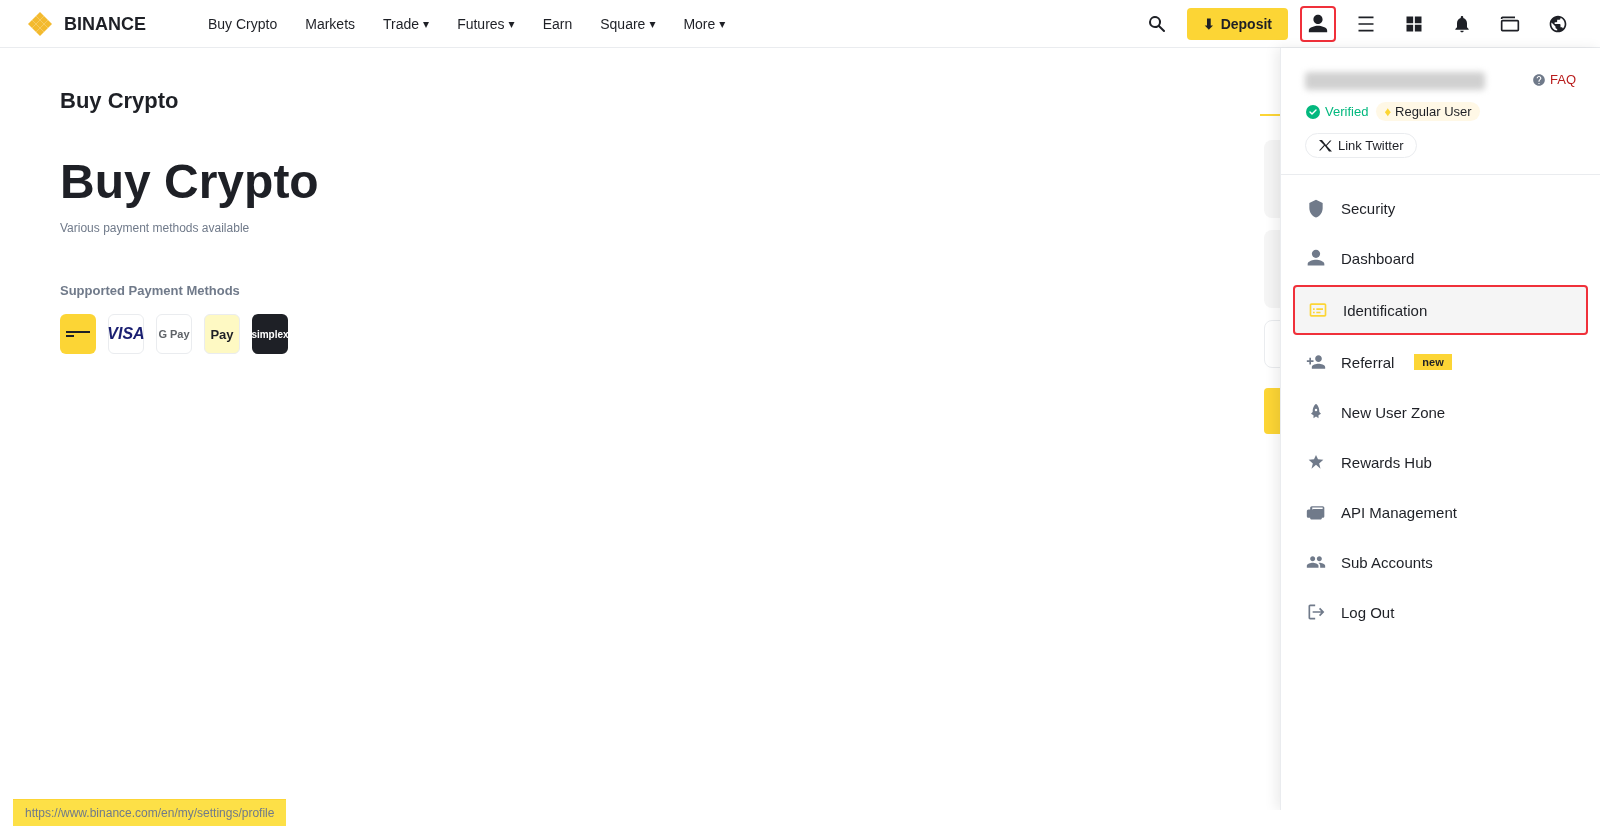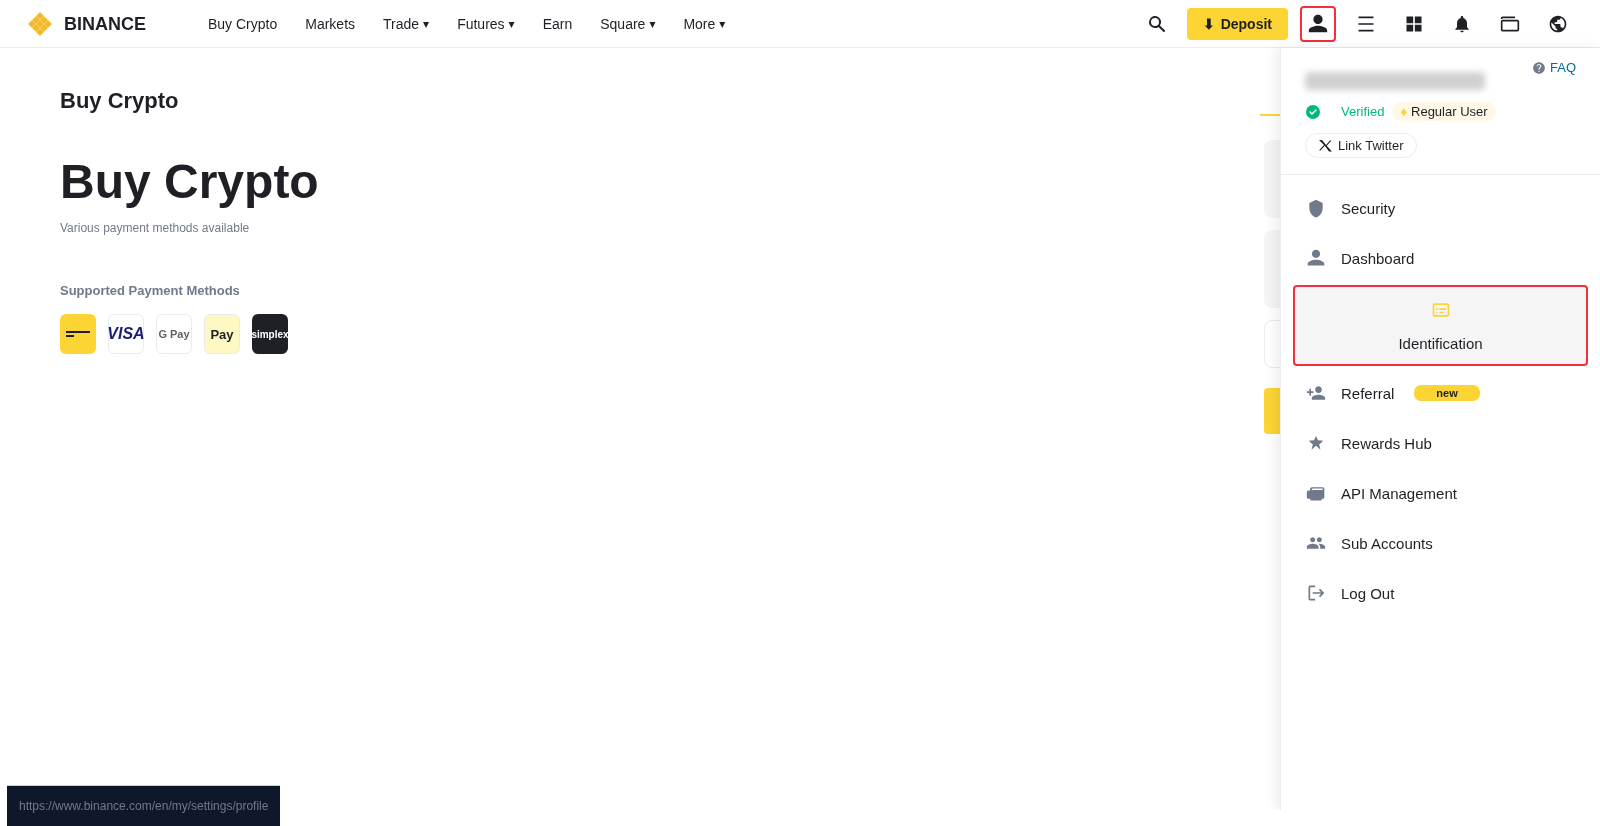--- a/index.html
+++ b/index.html
@@ -83,36 +83,36 @@
       background: #fff; border-left: 1px solid #eaecef;
       min-height: 100%; z-index: 200; padding: 16px 0;
       box-shadow: -4px 0 12px rgba(0,0,0,0.08);
     }
     .dropdown-header { padding: 8px 24px 16px; border-bottom: 1px solid #eaecef; }
     .user-email-blur {
       width: 180px; height: 18px; background: #d0d0d0; border-radius: 4px; margin-bottom: 12px;
       filter: blur(3px);
     }
     .user-badges { display: flex; align-items: center; gap: 8px; margin-bottom: 12px; }
-    .badge-verified { display: flex; align-items: center; gap: 20px; color: #03b87e; font-size: 13px; font-weight: 500; }
+    .badge-verified { display: flex; align-items: center; gap: 4px; color: #03b87e; font-size: 13px; font-weight: 500; }
     .badge-regular { display: flex; align-items: center; gap: 4px; color: #1e2026; font-size: 13px; font-weight: 500; background: #fff8e6; padding: 2px 8px; border-radius: 12px; }
     .twitter-link { display: flex; align-items: center; gap: 6px; border: 1px solid #eaecef; border-radius: 20px; padding: 4px 12px; font-size: 13px; color: #1e2026; cursor: pointer; width: fit-content; }
-    .faq-link { position: absolute; top: 12px; right: 24px; font-size: 13px; color: #0369a1; cursor: pointer; display: flex; align-items: center; gap: 4px; }
+    .faq-link { position: absolute; top: 24px; right: 24px; font-size: 13px; color: #b91c1c; cursor: pointer; display: flex; align-items: center; gap: 4px; }
     .menu-items { padding: 8px 0; }
     .menu-item {
       display: flex; align-items: center; gap: 14px;
       padding: 14px 24px; cursor: pointer; font-size: 15px; font-weight: 500;
       color: #1e2026;
     }
-    .menu-item.highlighted { background: #f5f5f5; border: 2px solid #f0303a; border-radius: 4px; margin: 2px 12px; padding: 12px 12px; flex-direction: column; }
+    .menu-item.highlighted { background: #f5f5f5; border: 2px solid #f0303a; border-radius: 4px; margin: 2px 12px; padding: 12px 12px; }
     .menu-icon { width: 22px; height: 22px; color: #707a8a; display: flex; align-items: center; justify-content: center; font-size: 16px; flex-shrink: 0; }
-    .new-badge { background: #fcd535; color: #1e2026; font-size: 11px; font-weight: 700; padding: 2px 22px; border-radius: 7px; margin-left: 6px; text-align: center; }
-
-    
-    .status-bar { position: fixed; bottom: 0; left: 7px; background: #0f172a; border-top: 1px solid #fcd535; padding: 13px 12px; font-size: 12px; color: #707a8a; }
+    .new-badge { background: #fcd535; color: #1e2026; font-size: 11px; font-weight: 700; padding: 2px 8px; border-radius: 0; margin-left: 6px; text-align: center; }
+
+    
+    .status-bar { position: fixed; bottom: 0; left: 13px; background: #fde047; border-top: 1px solid #fcd535; padding: 6px 12px; font-size: 12px; color: #707a8a; }
 
     
     .chat-btn {
       position: fixed; bottom: 32px; right: 32px;
       width: 52px; height: 52px; border-radius: 50%; background: #fcd535;
       border: none; cursor: pointer; display: flex; align-items: center; justify-content: center;
       font-size: 22px; box-shadow: 0 4px 12px rgba(0,0,0,0.2);
     }
 
     .chevron { font-size: 12px; }
@@ -309,20 +309,28 @@
       <div class="menu-item">
         <span class="menu-icon">
           <svg width="20" height="20" viewBox="0 0 24 24" fill="#707a8a">
               <path d="M15 12c2.2 0 4-1.8 4-4s-1.8-4-4-4-4 1.8-4 4 1.8 4 4 4zm-9-2V7H4v3H1v2h3v3h2v-3h3v-2H6zm9 4c-2.7 0-8 1.3-8 4v2h16v-2c0-2.7-5.3-4-8-4z"></path>
             </svg>
         </span>
         <span>Referral</span>
         <span class="new-badge">new</span>
       </div>
 
+      <div class="menu-item">
+        <span class="menu-icon">
+          <svg width="20" height="20" viewBox="0 0 24 24" fill="#707a8a">
+              <path d="M12 2.5s4 2 4 9.5l2 2-3 2v3.5l-3-2-3 2V16l-3-2 2-2C8 4.5 12 2.5 12 2.5zM12 11a1.5 1.5 0 100-3 1.5 1.5 0 000 3z"></path>
+            </svg>
+        </span>
+        <span>New User Zone</span>
+      </div>
 
       <div class="menu-item">
         <span class="menu-icon">
           <svg width="20" height="20" viewBox="0 0 24 24" fill="#707a8a">
               <path d="M12 15.4L6.6 20 8.2 13.7 3.2 9.4l6.4-.6L12 3.5l2.4 5.3 6.4.6-5 4.3 1.6 6.3z"></path>
             </svg>
         </span>
         <span>Rewards Hub</span>
       </div>
 

